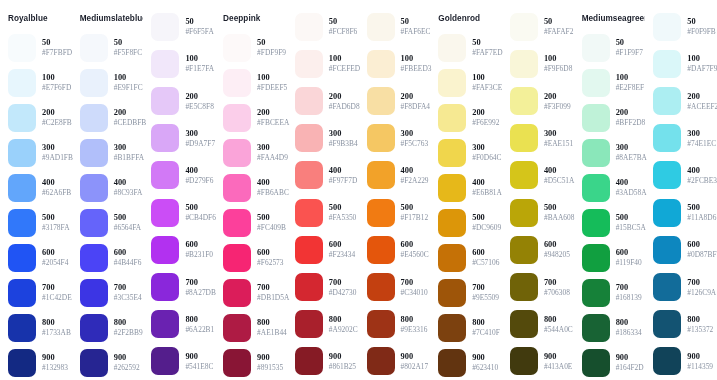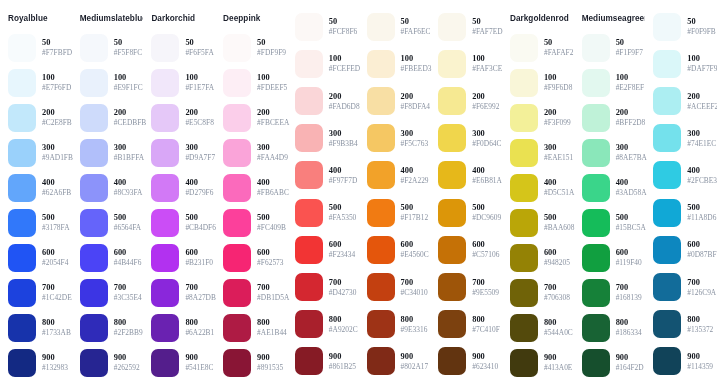--- a/index.html
+++ b/index.html
@@ -239,21 +239,20 @@
         <div class="swatch-row">
           <div class="swatch-chip" style="background-color: rgb(38, 37, 146);"></div>
           <div class="swatch-meta">
             <div class="swatch-step">900</div>
             <div class="swatch-hex">#262592</div>
           </div>
         </div>
       </div>
     </div>
     <div class="palette-column">
-      <div class="column-header">Darkorchid</div>
       <div class="swatch-rows">
         <div class="swatch-row">
           <div class="swatch-chip" style="background-color: rgb(246, 245, 250);"></div>
           <div class="swatch-meta">
             <div class="swatch-step">50</div>
             <div class="swatch-hex">#F6F5FA</div>
           </div>
         </div>
         <div class="swatch-row">
           <div class="swatch-chip" style="background-color: rgb(241, 231, 250);"></div>
@@ -537,20 +536,21 @@
         <div class="swatch-row">
           <div class="swatch-chip" style="background-color: rgb(128, 42, 23);"></div>
           <div class="swatch-meta">
             <div class="swatch-step">900</div>
             <div class="swatch-hex">#802A17</div>
           </div>
         </div>
       </div>
     </div>
     <div class="palette-column">
+      <div class="column-header">Goldenrod</div>
       <div class="swatch-rows">
         <div class="swatch-row">
           <div class="swatch-chip" style="background-color: rgb(250, 247, 237);"></div>
           <div class="swatch-meta">
             <div class="swatch-step">50</div>
             <div class="swatch-hex">#FAF7ED</div>
           </div>
         </div>
         <div class="swatch-row">
           <div class="swatch-chip" style="background-color: rgb(250, 243, 206);"></div>
@@ -611,21 +611,20 @@
         <div class="swatch-row">
           <div class="swatch-chip" style="background-color: rgb(98, 52, 16);"></div>
           <div class="swatch-meta">
             <div class="swatch-step">900</div>
             <div class="swatch-hex">#623410</div>
           </div>
         </div>
       </div>
     </div>
     <div class="palette-column">
-      <div class="column-header">Darkgoldenrod</div>
       <div class="swatch-rows">
         <div class="swatch-row">
           <div class="swatch-chip" style="background-color: rgb(250, 250, 242);"></div>
           <div class="swatch-meta">
             <div class="swatch-step">50</div>
             <div class="swatch-hex">#FAFAF2</div>
           </div>
         </div>
         <div class="swatch-row">
           <div class="swatch-chip" style="background-color: rgb(249, 246, 216);"></div>

